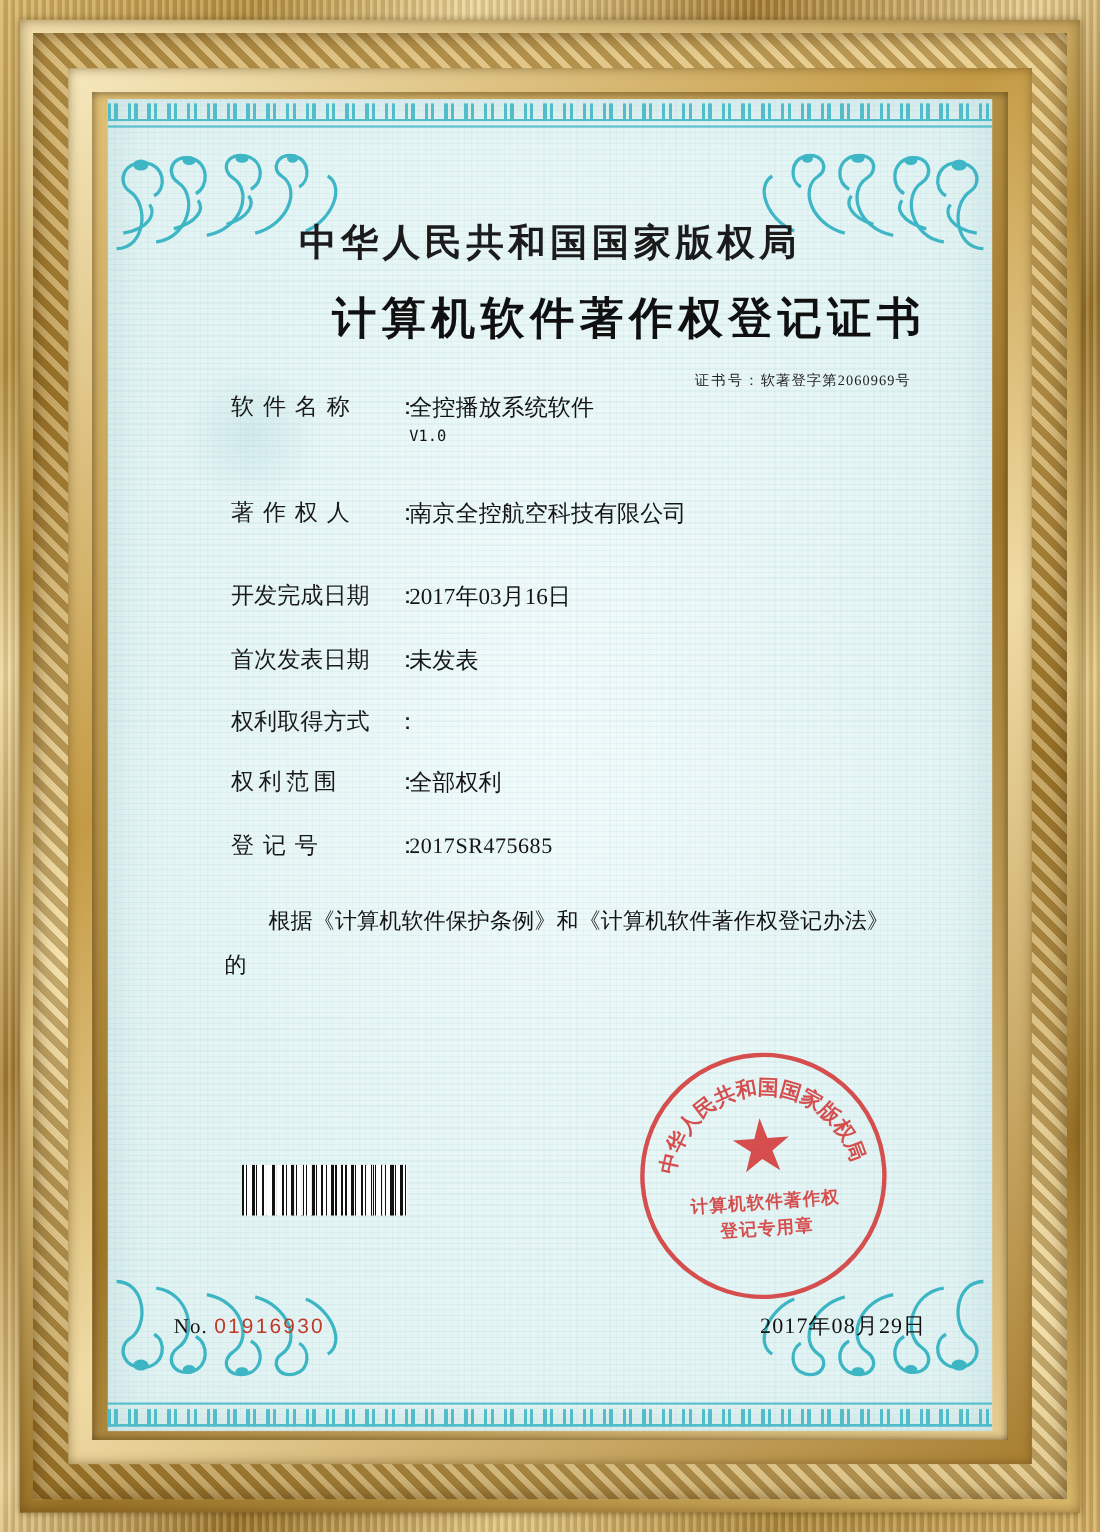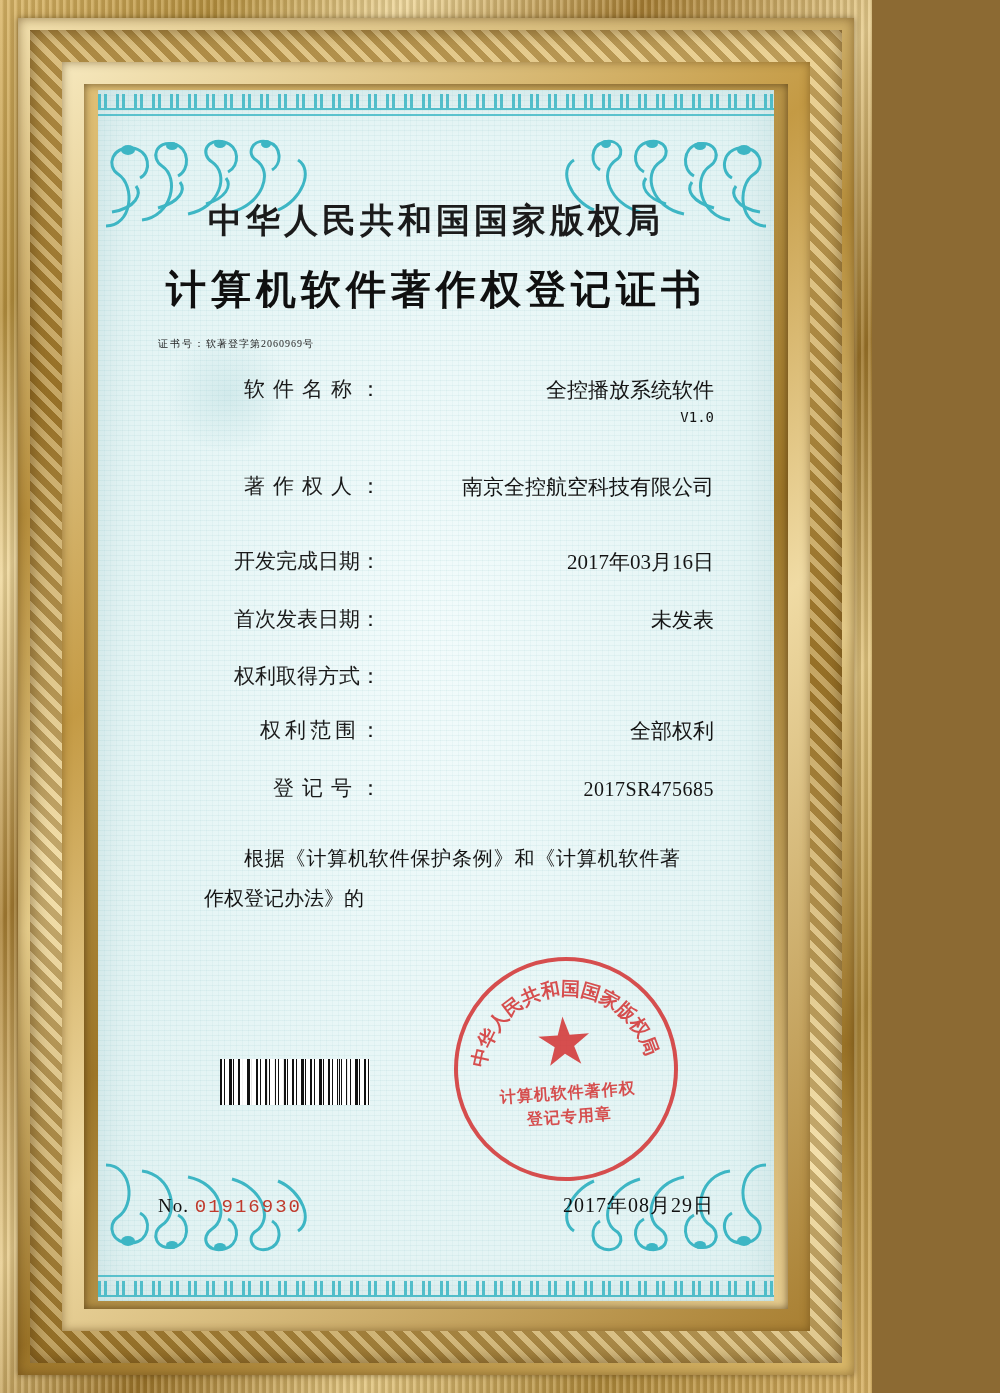--- a/index.html
+++ b/index.html
@@ -2,21 +2,21 @@
 <html lang="zh"><head>
 <meta charset="utf-8">
 <style>
   html,body{margin:0;padding:0;}
   body{
     width:1000px;height:1393px;
     font-family:"Liberation Serif", serif;
     background:#8c6a33;
     overflow:hidden;
   }
-  .page{position:relative;width:832px;height:1393px;padding-left:40px;}
+  .page{position:relative;width:1000px;height:1393px;}
 
   
   .frame-outer{
     position:absolute;inset:0;
     background:
       repeating-linear-gradient(90deg,
         rgba(255,255,255,.15) 0px, rgba(255,255,255,.15) 2px,
         rgba(0,0,0,.10) 4px, rgba(0,0,0,.10) 7px),
       linear-gradient(125deg,#d9b566 0%,#b8923f 12%,#efd79a 22%,#a87f33 35%,
         #e8cd8d 48%,#9d7529 60%,#e3c67f 72%,#b08a3a 85%,#d7b163 100%);
@@ -91,31 +91,31 @@
   }
 
   
   .content{position:absolute;left:0;right:0;top:0;bottom:0;padding:0 60px;}
   .title1{
     text-align:center;margin-top:108px;
     font-size:34px;font-weight:bold;letter-spacing:4px;color:#1b1b1b;
     font-family:"DejaVu Serif","Liberation Serif",serif;
   }
   .title2{
-    text-align:center;margin-top:18px;
+    text-align:right;margin-top:18px;
     font-size:40px;font-weight:bold;letter-spacing:5px;color:#101010;
     font-family:Liberation Serif, serif;
   }
   .certno{
-    margin-top:20px;padding-right:14px;
-    font-size:10px;color:#222;letter-spacing:1px;
+    text-align:right;margin-top:20px;padding-right:14px;
+    font-size:13px;color:#222;letter-spacing:1px;
   }
   .certno .lbl{letter-spacing:2px;}
 
-  .fields{margin-top:24px;padding-left:52px;text-align:right;}
+  .fields{padding-left:52px;}
   .row{display:flex;align-items:flex-start;margin-bottom:26px;font-size:21px;color:#141414;}
   .row .label{width:150px;flex:0 0 150px;letter-spacing:0px;color:#1a1a1a;}
   .row .label.sp5{letter-spacing:8px;}
   .row .label.sp4{letter-spacing:4px;}
   .row .label.sp0{letter-spacing:0px;}
   .row .colon{width:12px;flex:0 0 12px;}
   .row .value{flex:1;line-height:1.5;}
   .row .value .v2{display:block;font-family:"DejaVu Sans Mono","Liberation Mono",monospace;font-size:14px;}
   .mono{font-family:Liberation Serif, serif;font-size:20px;letter-spacing:.5px;}
   .gap-top{margin-top:44px;}
@@ -149,21 +149,21 @@
   }
   .seal .l1,.seal .l2{
     position:absolute;left:0;right:0;text-align:center;font-size:16px;font-weight:bold;letter-spacing:1px;
   }
   .seal .l1{top:122px;}
   .seal .l2{top:146px;}
 
   
   .footer{position:absolute;left:60px;right:60px;bottom:82px;display:flex;justify-content:space-between;align-items:baseline;}
   .serial{font-size:19px;color:#111;letter-spacing:1px;}
-  .serial .num{color:#c0392b;font-family:Liberation Mono, monospace;letter-spacing:2px;}
+  .serial .num{color:#c0392b;font-family:Liberation Sans, sans-serif;letter-spacing:2px;}
   .issuedate{font-size:20px;color:#111;letter-spacing:1px;}
 </style>
 </head>
 <body>
 
 <div class="page">
 
   <div class="frame-outer"></div>
   <div class="frame-bevel1"></div>
   <div class="frame-carve"></div>

